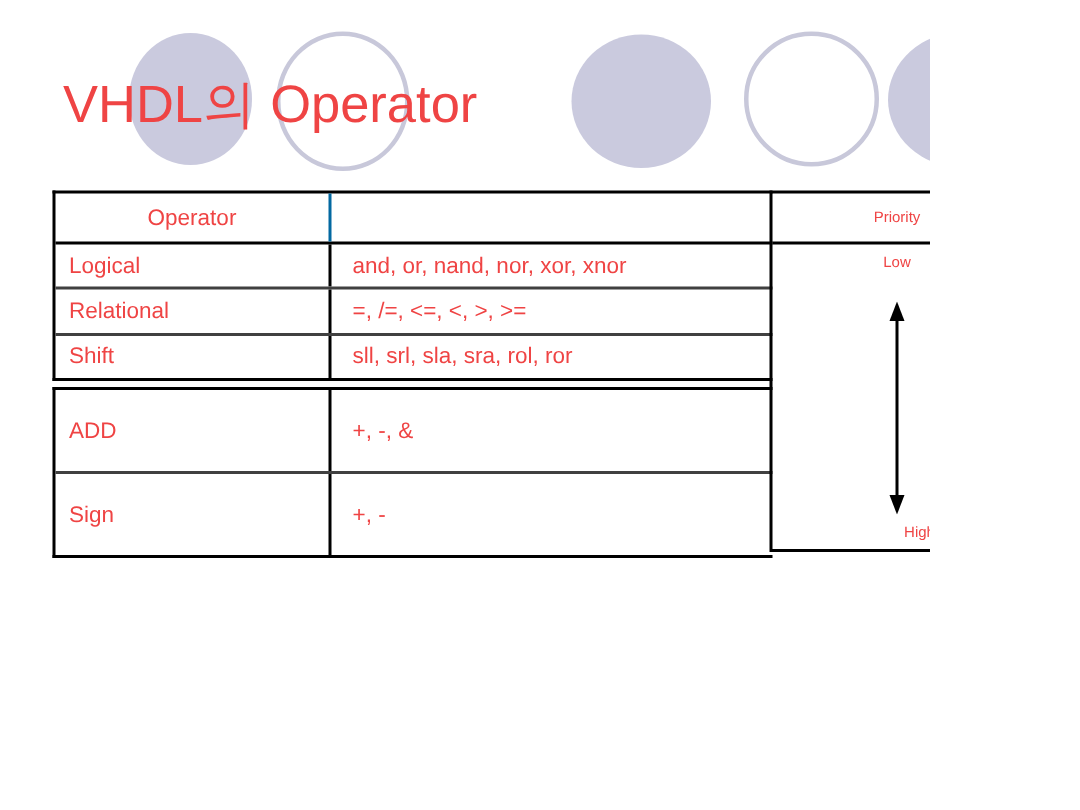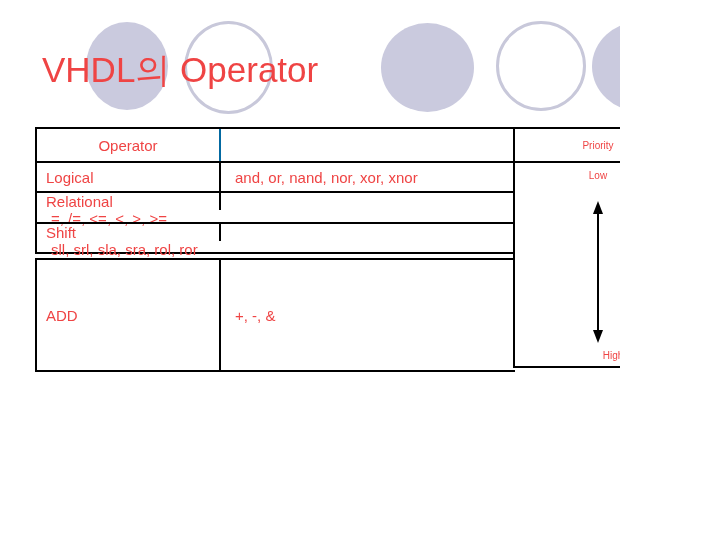--- a/index.html
+++ b/index.html
@@ -36,21 +36,21 @@
   }
   .tbl1 { top:127px; height:123px; }
   .tbl2 { top:258px; height:110px;justify-content:space-between; }
   .thead { height:32px; border-bottom:2px solid #000; display:flex; flex:none; }
   .th-cat {
     width:182px; border-right:2px solid #0369a1;
     display:flex; align-items:center; justify-content:center;
   }
   .th-ops { flex:1; }
   .row { flex:1; display:flex; min-height:0; }
-  .row + .row { border-top:2px solid #000000;flex-direction:column; }
+  .row + .row { border-top:2px solid #404040; }
   .cell-cat {
     width:173px; padding-left:9px; border-right:2px solid #000;
     display:flex; align-items:center;
   }
   .cell-ops { flex:1; padding-left:14px; display:flex; align-items:center; }
 
   
   .priority {
     position:absolute; left:513px; top:127px; width:166px; height:237px;
     border:2px solid #000;
@@ -96,20 +96,24 @@
       <div class="cell-cat">Shift</div>
       <div class="cell-ops">sll, srl, sla, sra, rol, ror</div>
     </div>
   </div>
 
   <div class="tbl tbl2">
     <div class="row">
       <div class="cell-cat">ADD</div>
       <div class="cell-ops">+, -, &amp;</div>
     </div>
+    <div class="row">
+      <div class="cell-cat">Sign</div>
+      <div class="cell-ops">+, -</div>
+    </div>
   </div>
 
   <div class="priority">
     <div class="p-head">Priority</div>
     <div class="p-body">
       <div class="p-low">Low</div>
       <svg class="p-arrow" width="16" height="142" viewBox="0 0 16 142" xmlns="http://www.w3.org/2000/svg">
         <line x1="8" y1="8" x2="8" y2="134" stroke="#000" stroke-width="2"></line>
         <polygon points="8,0 3,13 13,13" fill="#000"></polygon>
         <polygon points="8,142 3,129 13,129" fill="#000"></polygon>

